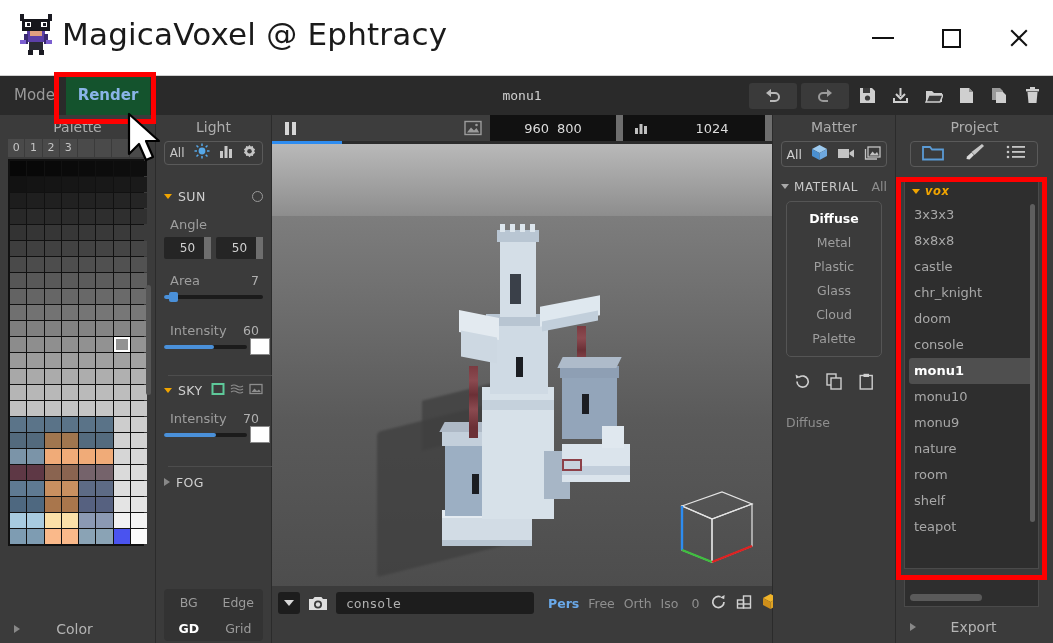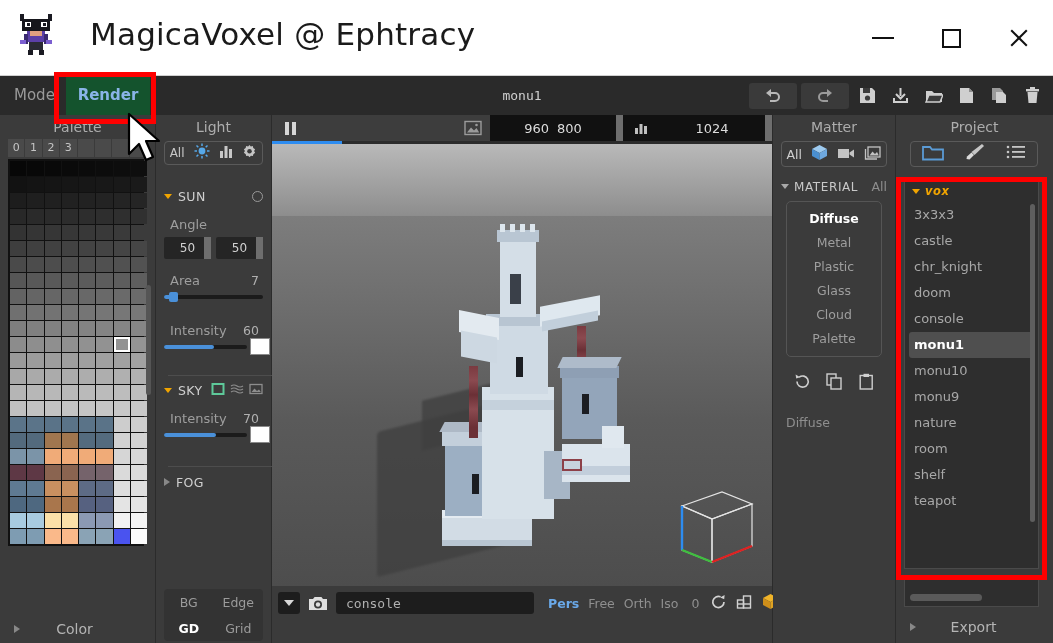--- a/index.html
+++ b/index.html
@@ -11,21 +11,21 @@
     font-family: "DejaVu Sans", "Liberation Sans", sans-serif;
     -webkit-font-smoothing: antialiased;
   }
   #app { position: relative; width: 1053px; height: 643px; overflow: hidden; }
 
   
   .titlebar {
     position: absolute; left: 0; top: 0; width: 1053px; height: 76px;
     background: #ffffff; border-bottom: 1px solid #d0d0d0;
   }
-  .titlebar-left { position: absolute; left: 14px; top: 10px; display: flex; align-items: flex-end; gap: 32px; }
+  .titlebar-left { position: absolute; left: 14px; top: 10px; display: flex; align-items: flex-end; gap: 4px; }
   .app-icon { width: 44px; height: 48px; position: relative; }
   .title-text {
     font-size: 31px; color: #1a1a1a; letter-spacing: 0.2px;
     font-family: "DejaVu Sans", "Liberation Sans", sans-serif; font-weight: 400;
     line-height: 48px; white-space: nowrap;
   }
   .win-btns { position: absolute; right: 0; top: 0; height: 76px; display: flex; align-items: center; }
   .win-btn {
     width: 68px; height: 76px; display: flex; align-items: center; justify-content: center;
     cursor: default; color: #111;
@@ -883,20 +883,21 @@
       </span>
     </div>
 
     <div class="vox-list-wrap">
       <div class="vox-head">
         <span class="tri-down"></span>
         <span class="nm">vox</span>
       </div>
       <div id="vox-items">
           <div class="vox-item">3x3x3</div>
+          <div class="vox-item">8x8x8</div>
           <div class="vox-item">castle</div>
           <div class="vox-item">chr_knight</div>
           <div class="vox-item">doom</div>
           <div class="vox-item">console</div>
           <div class="vox-item sel">monu1</div>
           <div class="vox-item">monu10</div>
           <div class="vox-item">monu9</div>
           <div class="vox-item">nature</div>
           <div class="vox-item">room</div>
           <div class="vox-item">shelf</div>

